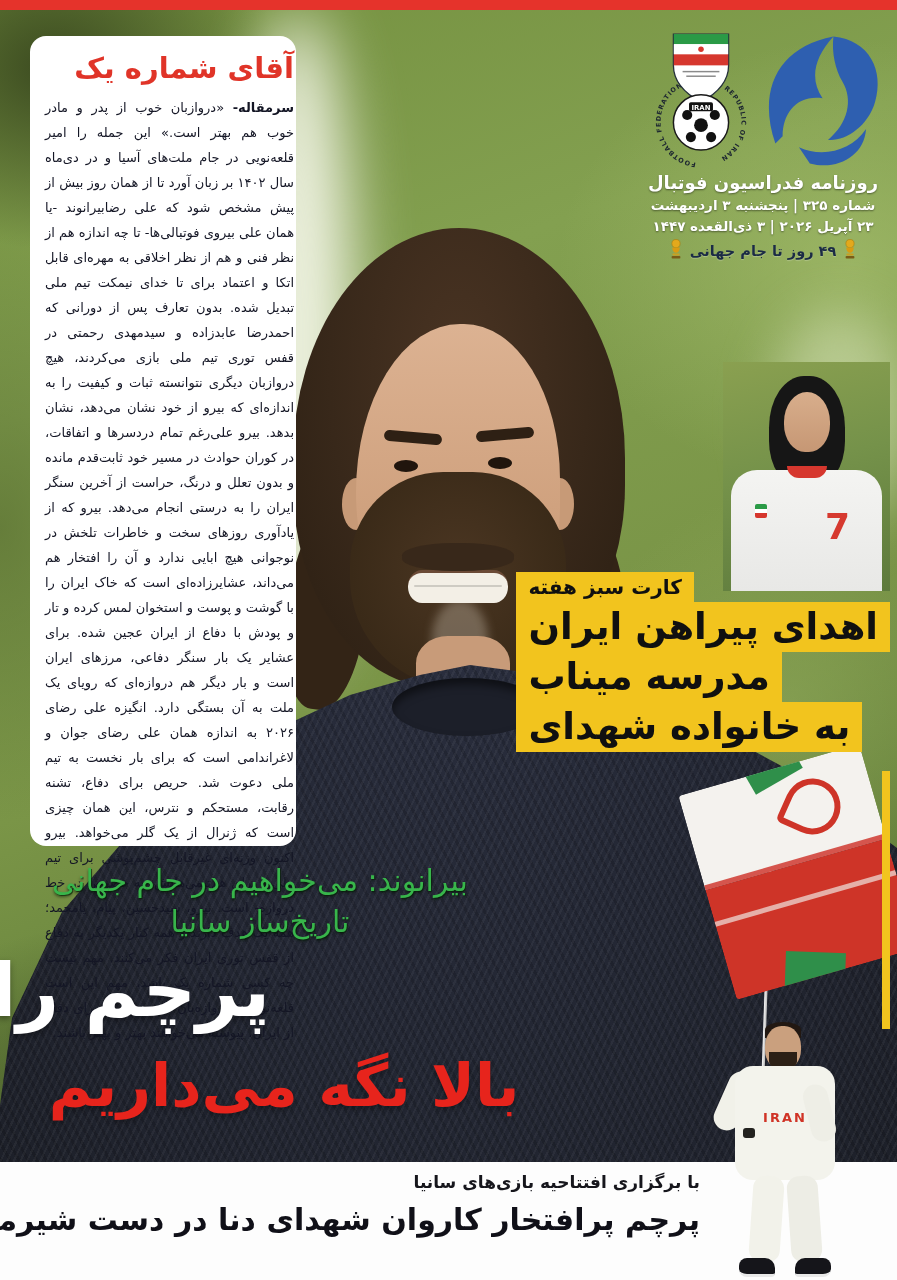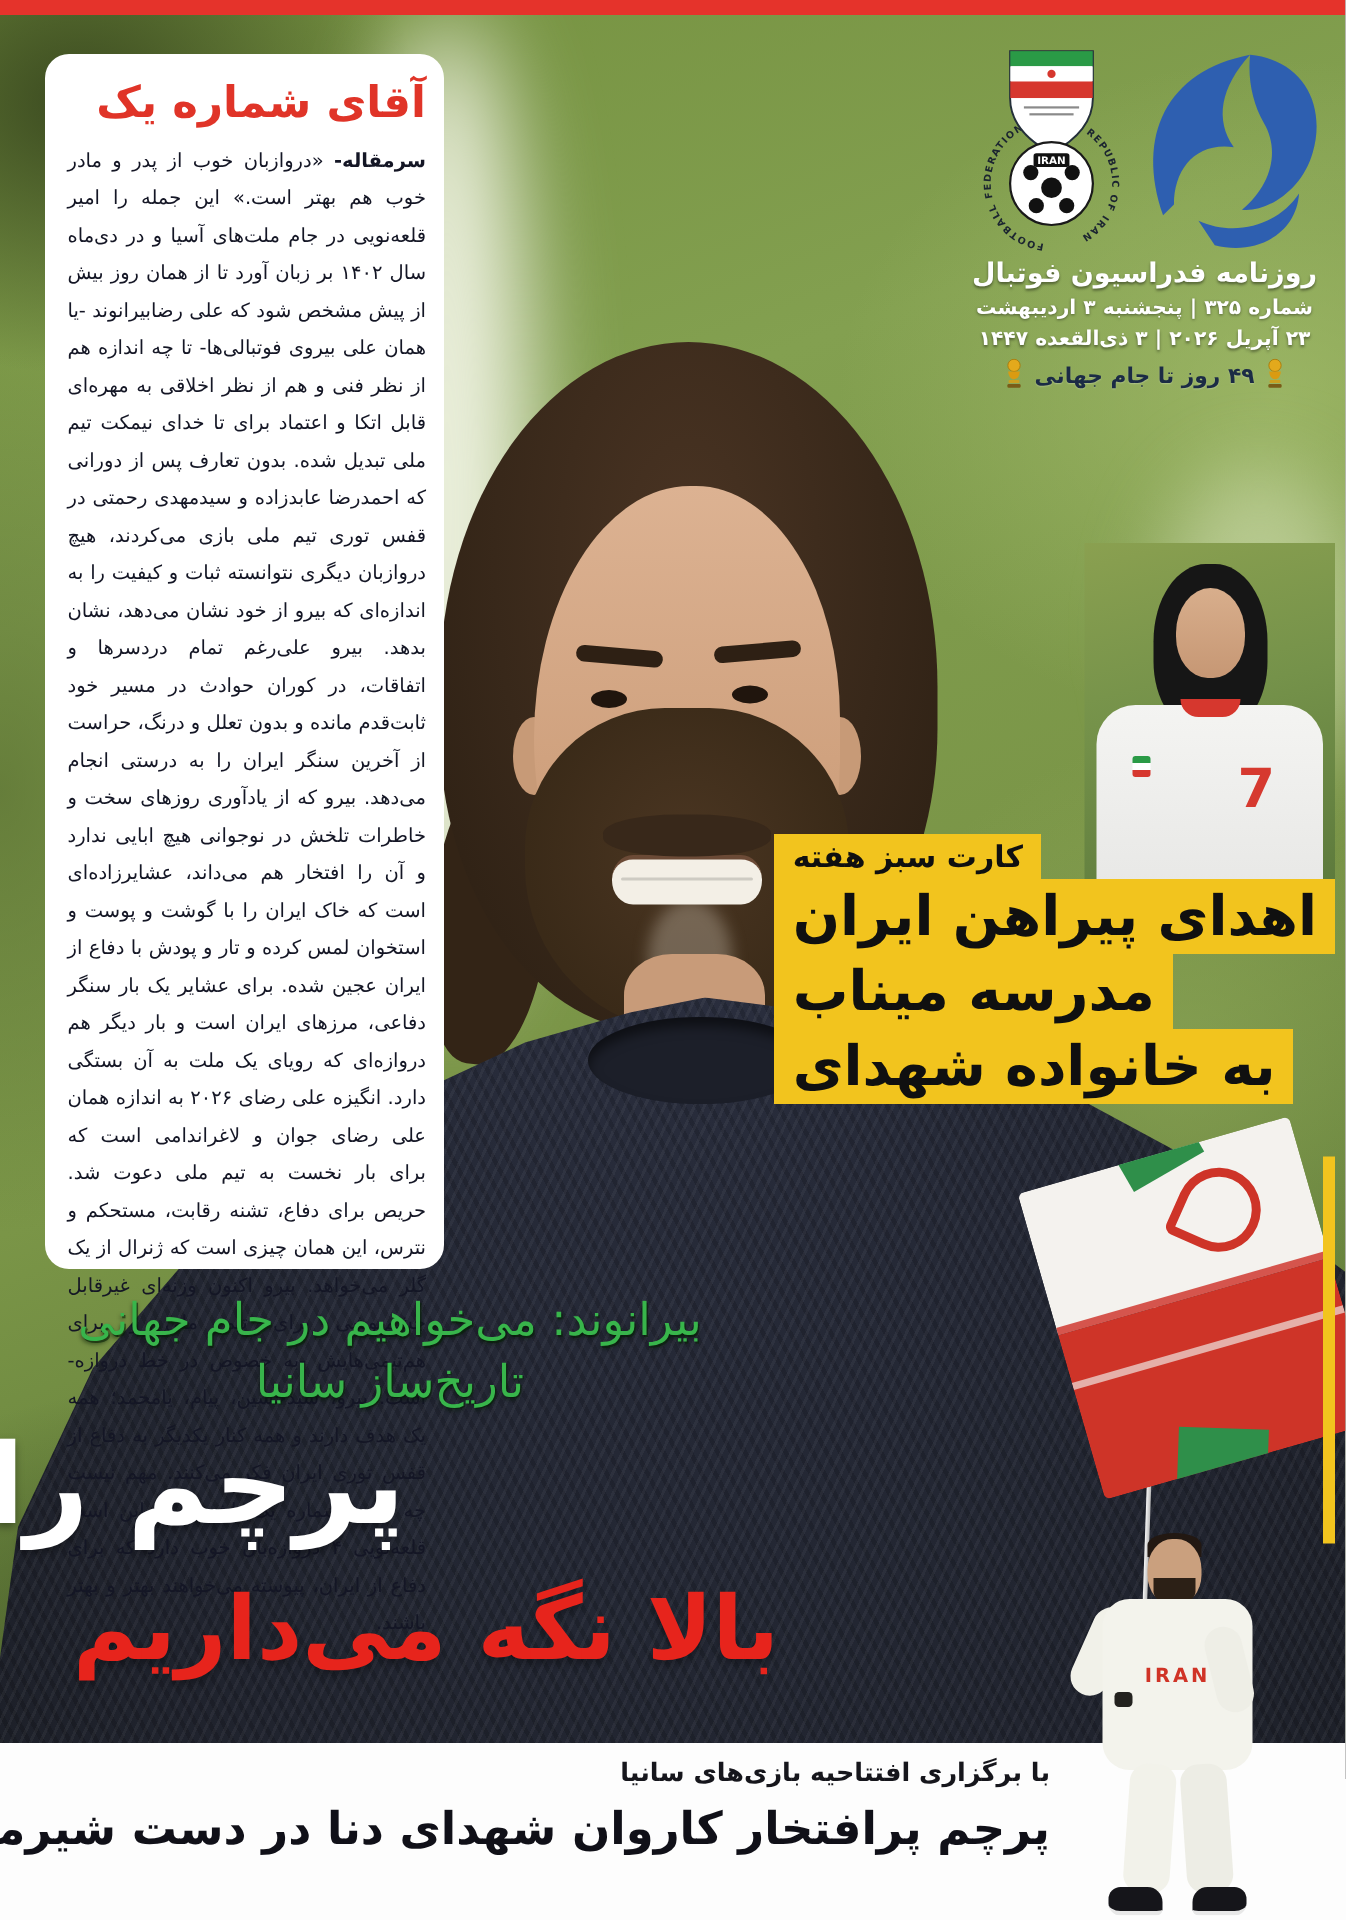--- a/index.html
+++ b/index.html
@@ -58,21 +58,21 @@
       602px 682px,540px 664px);
     background:
       repeating-linear-gradient(115deg,rgba(255,255,255,.045) 0 2px,transparent 2px 6px),
       repeating-linear-gradient(62deg,rgba(0,0,0,.14) 0 3px,transparent 3px 8px),
       radial-gradient(ellipse at 50% 22%,#32364a 0%,#262a38 45%,#1d2029 100%);}
   .gk-collar{left:392px;top:668px;width:150px;height:58px;border-radius:50%;
     background:#1c1f29;box-shadow:inset 0 6px 8px rgba(0,0,0,.5);}
 
   
   .editorial{left:30px;top:36px;width:266px;height:810px;background:#ffffff;border-radius:16px;
-    box-sizing:border-box;padding:16px 12px 10px 15px;direction:rtl;}
+    box-sizing:border-box;padding:16px 2px 10px 15px;direction:rtl;}
   .editorial-title{color:#e03428;font-size:29px;font-weight:bold;text-align:right;line-height:1.15;
     margin-bottom:10px;}
   .editorial-body{font-size:13px;line-height:25px;color:#141625;text-align:justify;}
   .editorial-lead{font-weight:bold;}
 
   
   .crest{left:655px;top:28px;width:92px;height:152px;}
   .masthead-logo{left:750px;top:22px;width:136px;height:156px;}
   .masthead-text{left:622px;top:172px;width:282px;text-align:center;direction:rtl;}
   .mast-name{color:#ffffff;font-weight:bold;font-size:18px;line-height:22px;
@@ -91,21 +91,21 @@
     background:linear-gradient(180deg,#d8ae8c,#c69774);}
   .pl-jersey{left:8px;top:108px;width:151px;height:121px;border-radius:26px 26px 0 0;
     background:linear-gradient(180deg,#f4f4f2,#e8e8e6);}
   .pl-collar{left:64px;top:104px;width:40px;height:12px;border-radius:0 0 12px 12px;
     background:#d6372e;}
   .pl-number{position:absolute;left:94px;top:36px;color:#d6392f;font-size:36px;font-weight:bold;}
   .pl-patch{position:absolute;left:24px;top:34px;width:12px;height:14px;border-radius:2px;
     background:linear-gradient(180deg,#2a9a46 33%,#fff 33% 66%,#d6372e 66%);}
 
   
-  .green-card{right:7px;top:556px;display:flex;flex-direction:column;align-items:flex-end;direction:rtl;}
+  .green-card{right:7px;top:572px;display:flex;flex-direction:column;align-items:flex-end;direction:rtl;}
   .gc-strip{background:#f2c41e;color:#101010;font-weight:bold;padding:0 12px;white-space:nowrap;}
   .gc-kicker{font-size:20px;line-height:30px;}
   .gc-big{font-size:37px;line-height:50px;}
   .yellow-side-strip{right:7px;top:771px;width:8px;height:258px;background:#f2c41e;}
 
   
   .quote-block{left:30px;top:860px;width:460px;text-align:center;direction:rtl;}
   .quote-line{color:#38b54b;font-weight:normal;font-size:30px;line-height:41px;
     text-shadow:0 2px 3px rgba(0,20,0,.55),1px 1px 0 rgba(10,40,10,.6);}
   .headline-white{left:32px;top:942px;width:238px;text-align:right;color:#ffffff;

